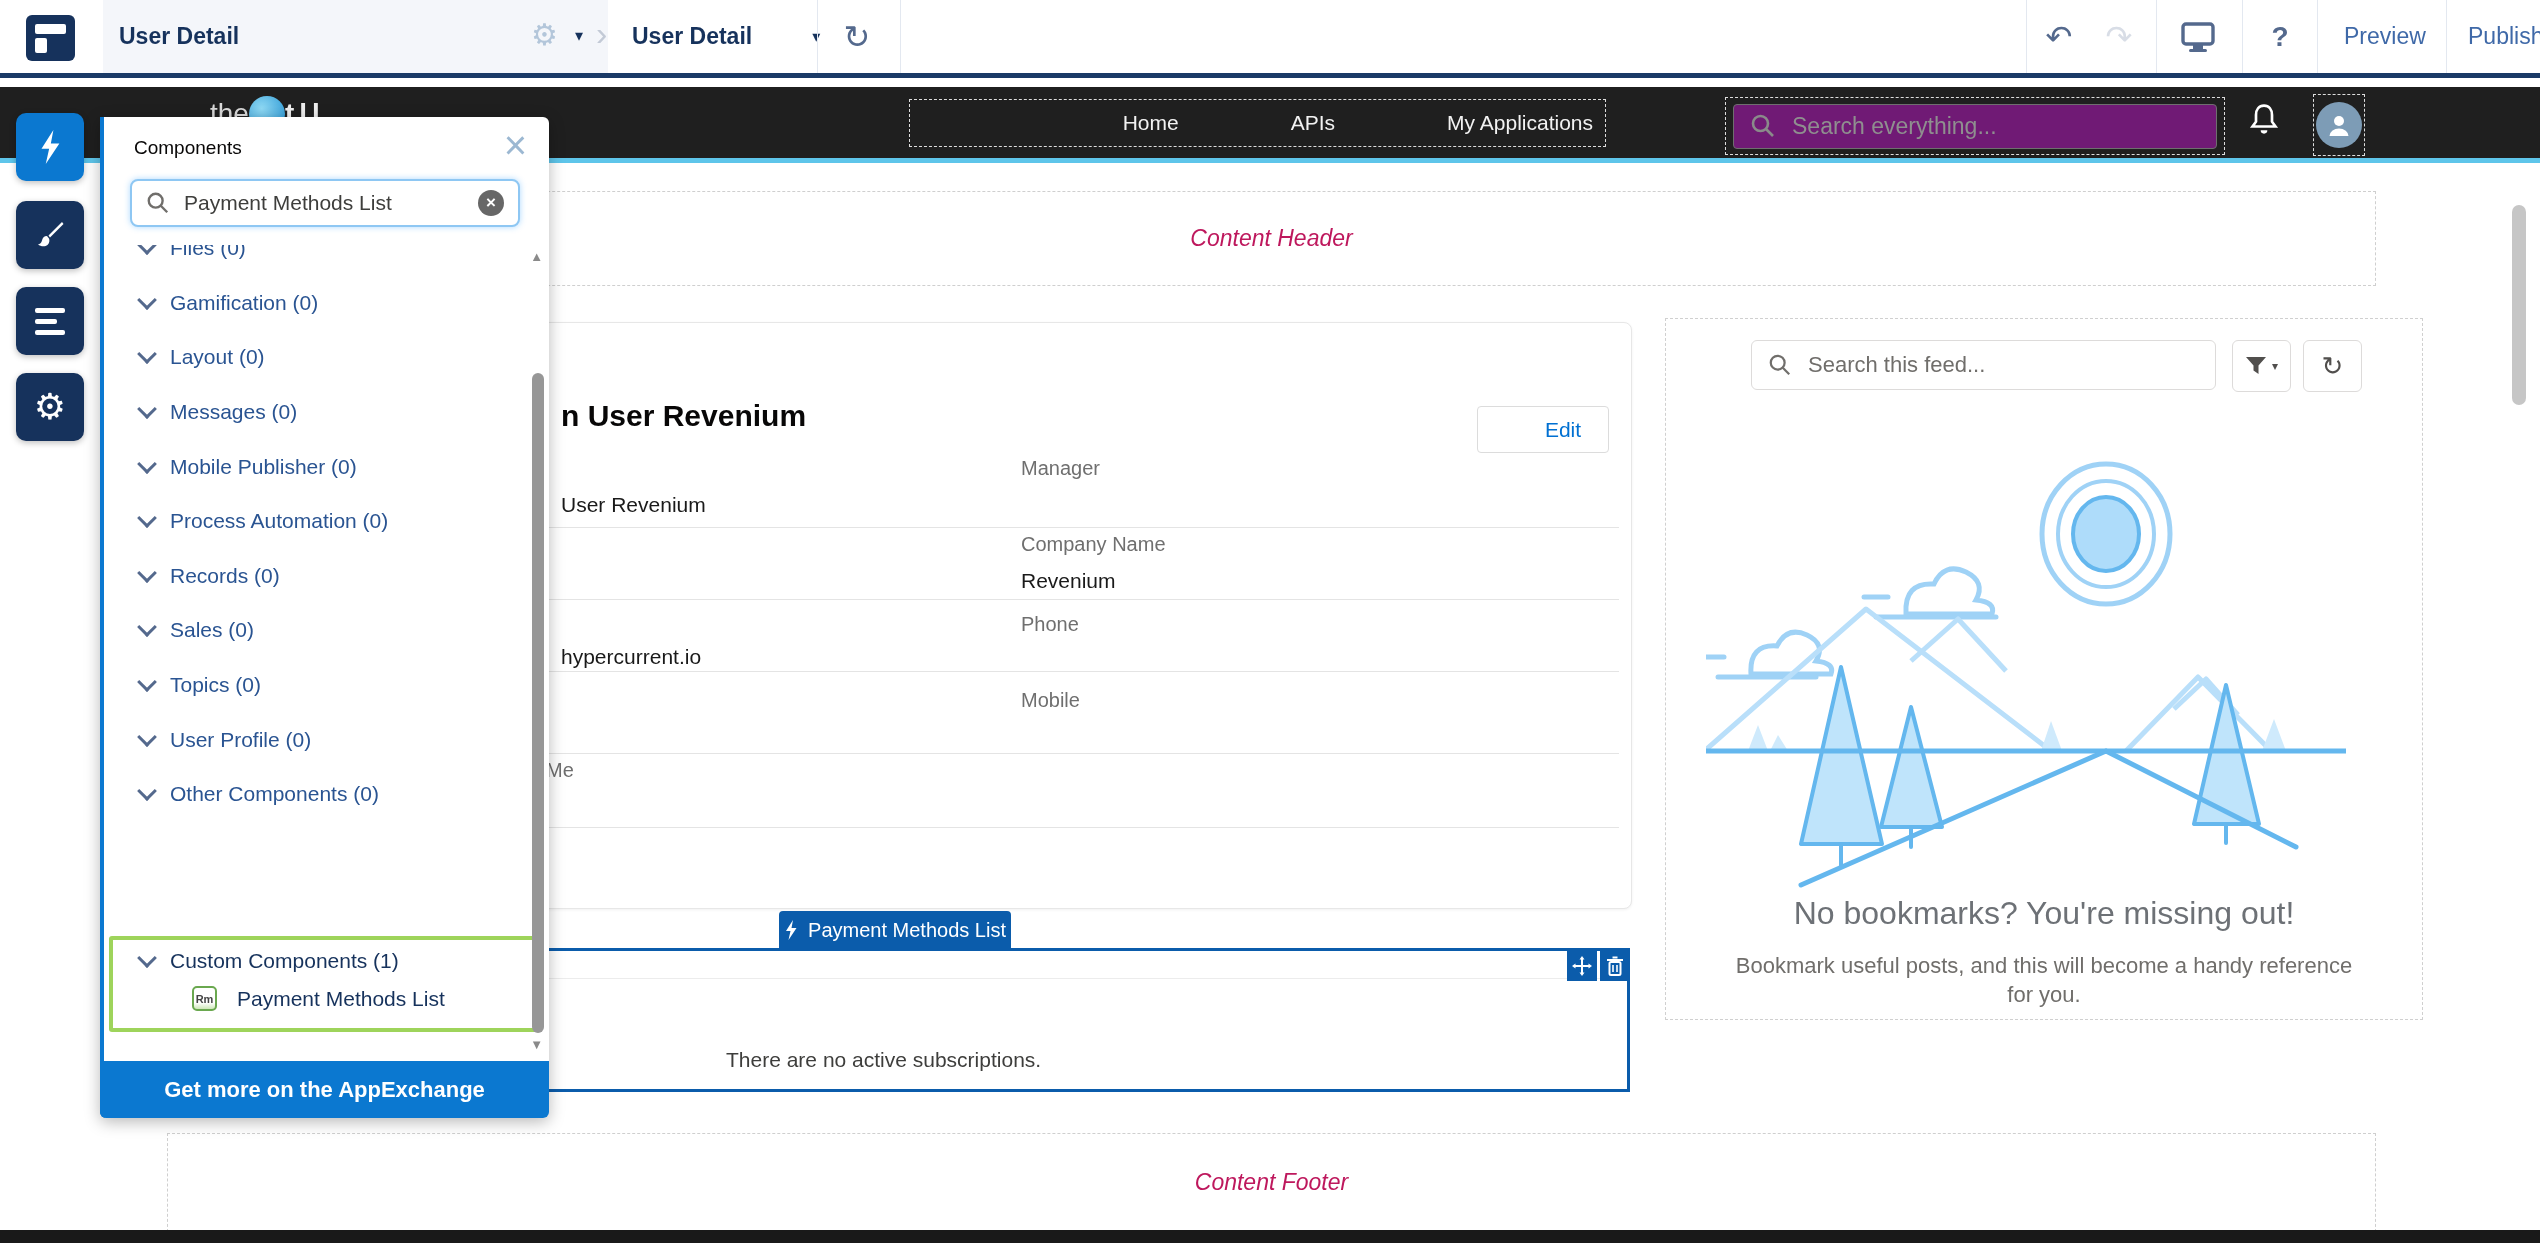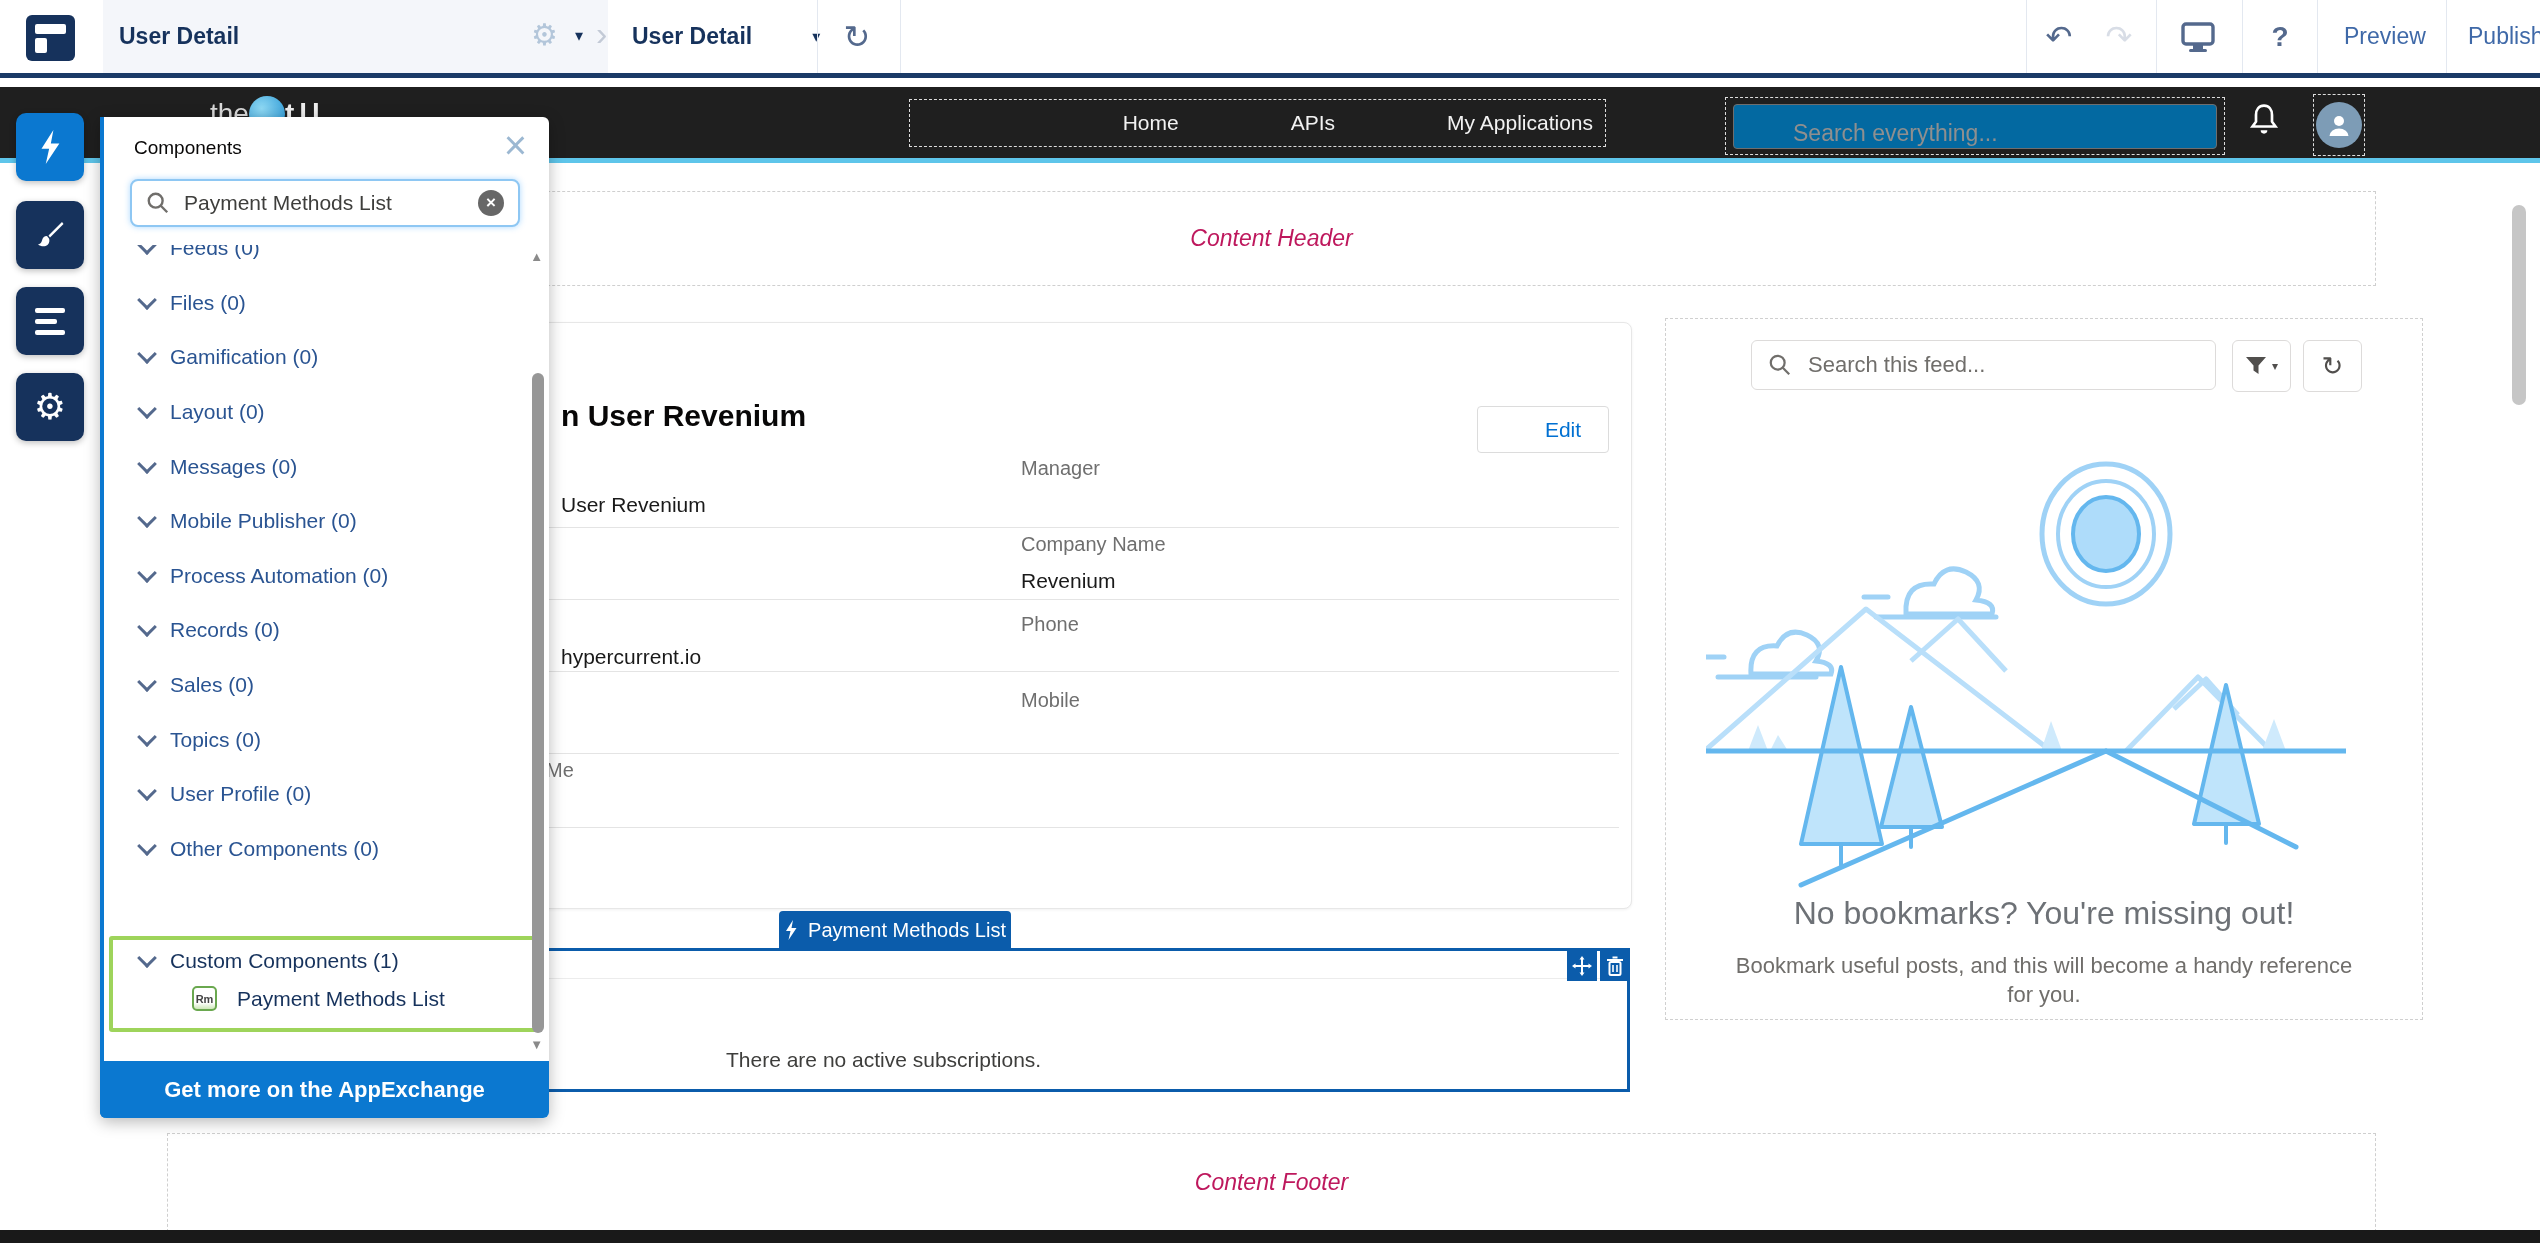--- a/index.html
+++ b/index.html
@@ -46,22 +46,22 @@
   .site-logo .t1{font-size:28px;color:#d9d9d9;}
   .site-logo .orb{width:36px;height:36px;border-radius:50%;
                   background:radial-gradient(circle at 35% 35%,#8fd9f4,#1f8fd0);}
   .site-logo .t2{font-size:28px;color:#eee;letter-spacing:5px;font-weight:bold;}
   .nav-menu{left:909px;top:99px;width:697px;height:48px;border:1px dashed rgba(255,255,255,.85);
             display:flex;align-items:center;justify-content:flex-end;gap:112px;
             padding-right:12px;box-sizing:border-box;z-index:1;}
   .nav-link{font-size:21px;color:#f2f2f2;cursor:pointer;white-space:nowrap;}
   .nav-search-wrap{left:1725px;top:97px;width:498px;height:56px;border:1px dashed rgba(255,255,255,.85);
                    display:flex;align-items:center;justify-content:center;z-index:1;}
-  .nav-search{width:484px;height:45px;background:#0369a1;border:1px solid #6e6e6e;border-radius:4px;
-              display:flex;align-items:center;gap:14px;padding-left:16px;box-sizing:border-box;flex-direction:column;}
+  .nav-search{width:484px;height:45px;background:#701a75;border:1px solid #6e6e6e;border-radius:4px;
+              display:flex;align-items:center;gap:14px;padding-left:16px;box-sizing:border-box;}
   .nav-search input{background:transparent;border:none;outline:none;color:#bbb;font-size:23px;width:380px;
                     font-family:"Liberation Sans",sans-serif;}
   .nav-search input::placeholder{color:#8f8f8f;}
   .bell{left:2248px;top:103px;z-index:1;cursor:pointer;}
   .avatar-wrap{left:2313px;top:94px;width:50px;height:60px;border:1px dashed rgba(255,255,255,.85);
                display:flex;align-items:center;justify-content:center;z-index:1;}
   .avatar{width:46px;height:46px;border-radius:50%;background:#7d9cb6;display:flex;
           align-items:center;justify-content:center;cursor:pointer;}
 
   .dashed-box{border:1px dashed #cfcfcf;background:#fff;z-index:1;}
@@ -382,24 +382,20 @@
         <circle cx="10.5" cy="10.5" r="7.5" fill="none" stroke="#706e6b" stroke-width="2.6"></circle>
         <line x1="16" y1="16" x2="23" y2="23" stroke="#706e6b" stroke-width="2.6"></line>
       </svg>
       <input type="text" value="Payment Methods List" style="">
       <span class="cmp-clear">×</span>
     </div>
 
     <div class="cat-list">
         <div class="cat-row">
       <span class="chev"></span>
-      <span class="cat-label">Feeds (0)</span>
-    </div>
-        <div class="cat-row">
-      <span class="chev"></span>
       <span class="cat-label">Files (0)</span>
     </div>
         <div class="cat-row">
       <span class="chev"></span>
       <span class="cat-label">Gamification (0)</span>
     </div>
         <div class="cat-row">
       <span class="chev"></span>
       <span class="cat-label">Layout (0)</span>
     </div>

